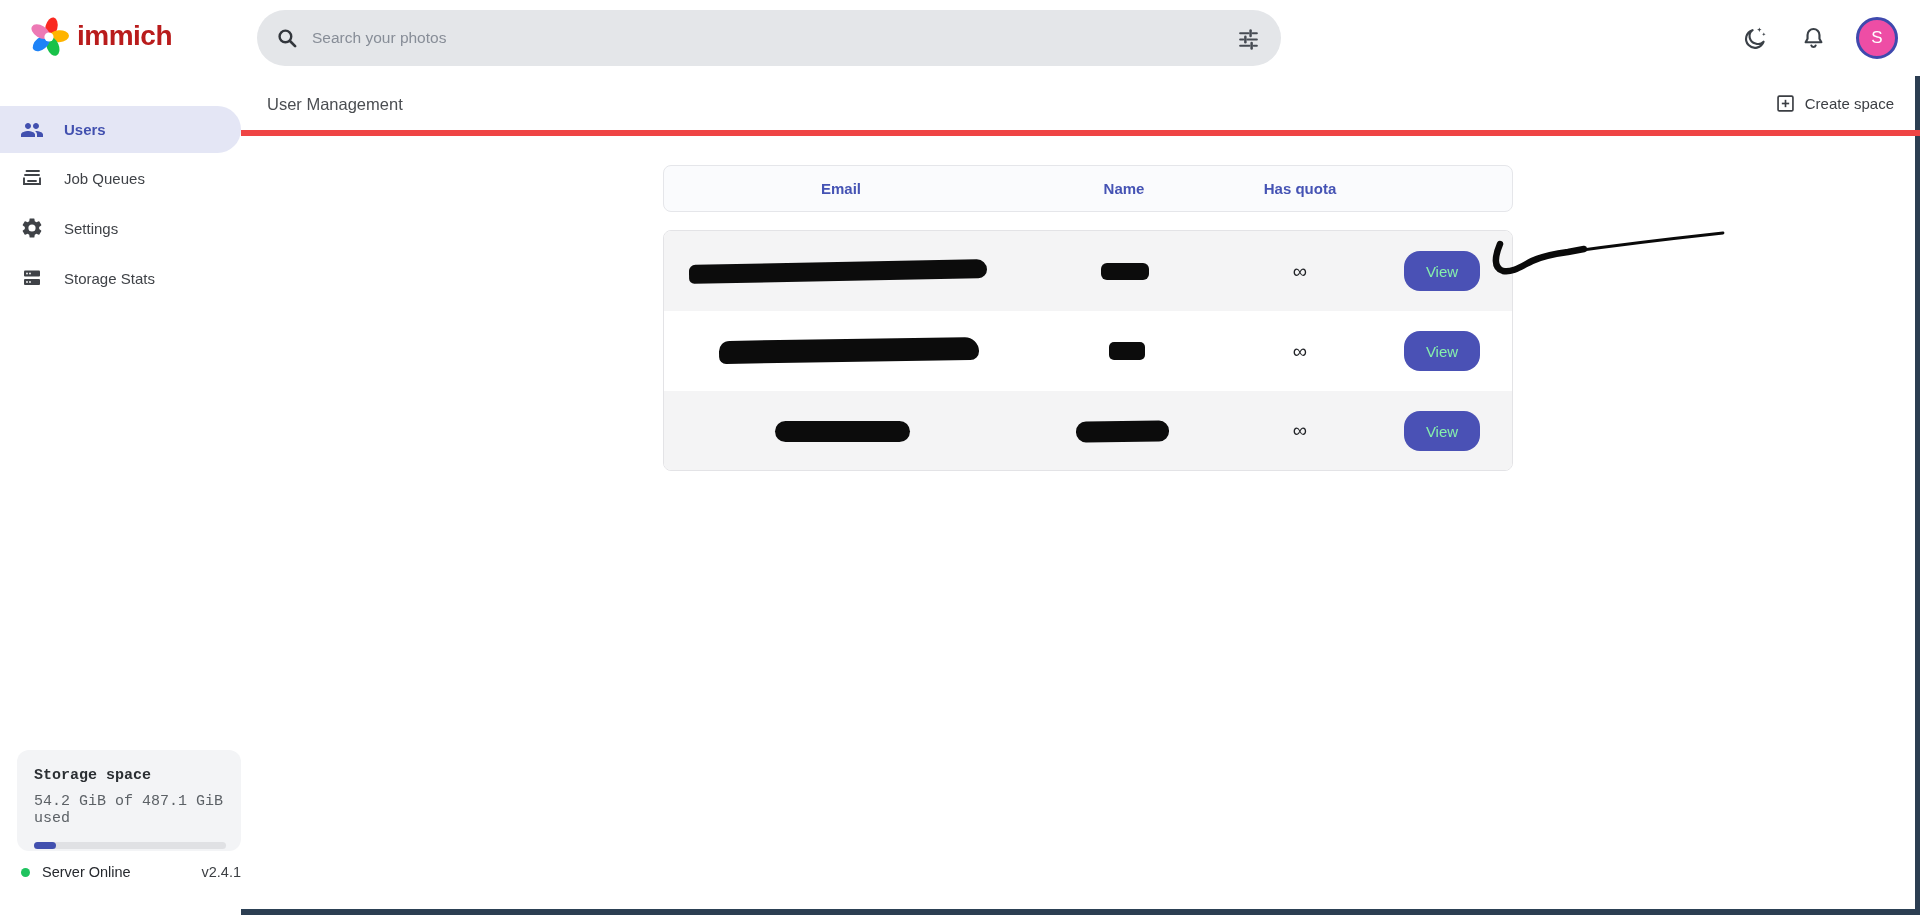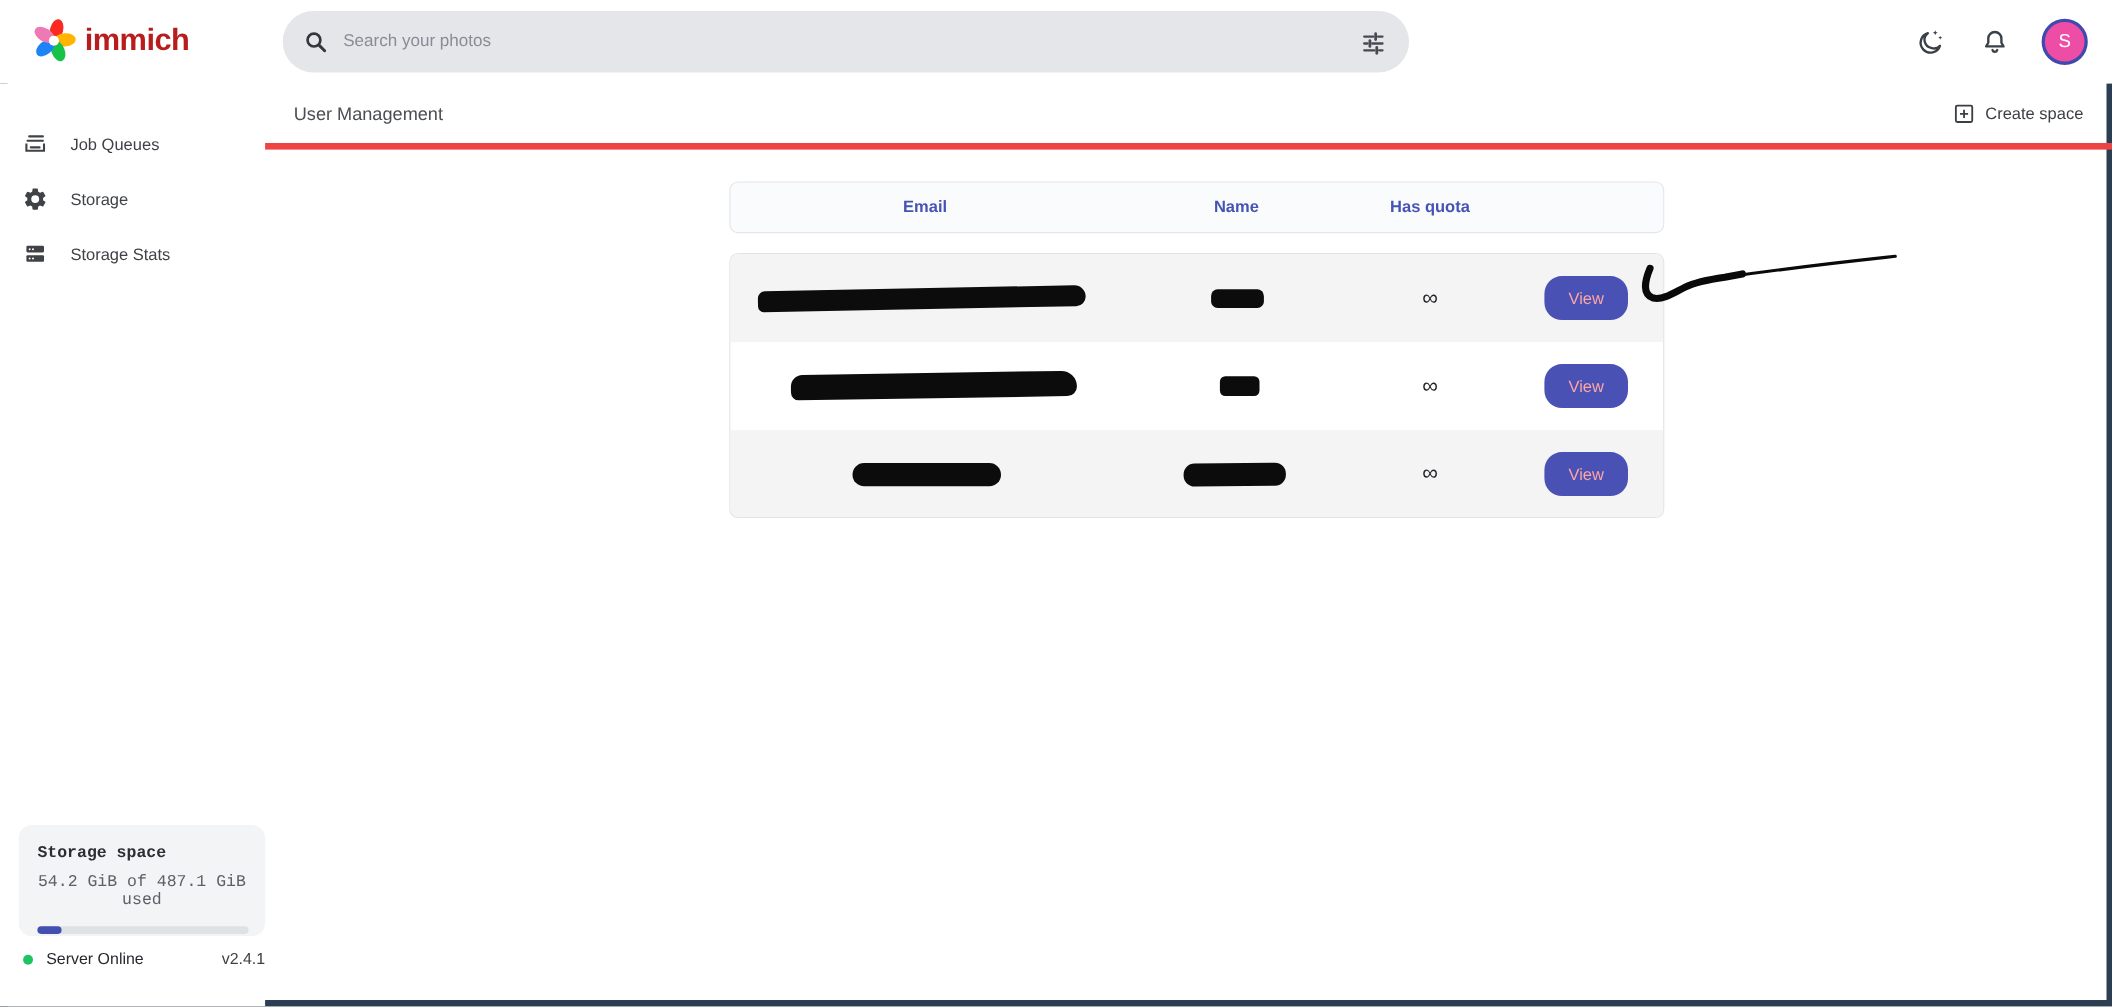--- a/index.html
+++ b/index.html
@@ -29,21 +29,21 @@
   
   .sidebar { position:absolute; left:0; top:76px; width:241px; height:839px; background:#fff; }
   .nav { position:absolute; left:0; top:30px; width:241px; }
   .nav-item { height:50px; display:flex; align-items:center; gap:20px; padding-left:20px;
     cursor:pointer; color:#3f4247; font-size:15px; }
   .nav-item.active { background:#e4e6f5; border-radius:0 24px 24px 0; color:#4250af; font-weight:bold; height:47px; }
   .nav-item .nicon { width:24px; height:24px; flex:0 0 24px; display:flex; align-items:center; justify-content:center; }
   .storage-card { position:absolute; left:17px; top:674px; width:224px; height:101px;
     background:#f3f4f6; border-radius:12px; padding:17px;font-family:Liberation Mono, monospace; }
   .storage-title { font-size:15px; font-weight:bold; color:#2b2f33; }
-  .storage-usage { font-size:15px; color:#5c6166; margin-top:9px;text-align:center; }
+  .storage-usage { font-size:15px; color:#5c6166; margin-top:9px; }
   .storage-track { margin-top:15px; width:192px; height:7px; border-radius:4px; background:#e0e1e4; position:relative; }
   .storage-fill { position:absolute; left:0; top:0; height:7px; width:22px; border-radius:4px; background:#4250af; }
   .server-row { position:absolute; left:17px; top:786px; width:224px; height:20px;
     display:flex; align-items:center; font-size:14.5px; color:#26292e; }
   .online-dot { width:9px; height:9px; border-radius:50%; background:#1fc35f; margin:0 12px 0 4px; }
   .version { margin-left:auto; color:#3c3f43; }
 
   
   .content-header { position:absolute; left:241px; top:76px; width:1679px; height:60px;
     border-bottom:6px solid #ef4444; }
@@ -65,21 +65,21 @@
   .redact { position:absolute; background:#0c0c0c; border-radius:10px; }
   .r1-email { left:25px;  top:31px; width:298px; height:19px; transform:rotate(-1.1deg); border-radius:9px 14px 12px 7px; }
   .r1-name  { left:437px; top:32px; width:48px;  height:17px; border-radius:6px; }
   .r2-email { left:55px;  top:28px; width:260px; height:23px; transform:rotate(-0.9deg); border-radius:12px 16px 10px 8px; }
   .r2-name  { left:445px; top:31px; width:36px;  height:18px; border-radius:5px; }
   .r3-email { left:111px; top:30px; width:135px; height:21px; border-radius:11px; }
   .r3-name  { left:412px; top:30px; width:93px;  height:21px; border-radius:10px; transform:rotate(-0.6deg); }
   .quota { position:absolute; left:596px; top:0; width:80px; height:100%; display:flex;
     align-items:center; justify-content:center; font-size:20px; color:#1f2125; }
   .view-btn { position:absolute; left:740px; top:20px; width:76px; height:40px; border:none;
-    background:#4a51b5; color:#fca5a5; font-size:15px; font-family:inherit; border-radius:16px; cursor:pointer; }
+    background:#4a51b5; color:#86efac; font-size:15px; font-family:inherit; border-radius:16px; cursor:pointer; }
 
   
   .annotation { position:absolute; left:1488px; top:218px; pointer-events:none; z-index:5; }
 </style>
 </head>
 <body>
 
 <div class="screen">
 
   <div class="topbar">
@@ -134,20 +134,28 @@
       </div>
       <div class="avatar">
         <span>S</span>
       </div>
     </div>
   </div>
 
   <div class="sidebar">
     <div class="nav">
 
+      <div class="nav-item active">
+        <span class="nicon">
+          <svg width="24" height="24" viewBox="0 0 24 24" fill="#4250af">
+            <path d="M16 11c1.66 0 2.99-1.34 2.99-3S17.66 5 16 5c-1.66 0-3 1.34-3 3s1.34 3 3 3zm-8 0c1.66 0 2.99-1.34 2.99-3S9.66 5 8 5C6.34 5 5 6.34 5 8s1.34 3 3 3zm0 2c-2.33 0-7 1.17-7 3.5V19h14v-2.5c0-2.33-4.67-3.5-7-3.5zm8 0c-.29 0-.62.02-.97.05 1.16.84 1.97 1.97 1.97 3.45V19h6v-2.5c0-2.33-4.67-3.5-7-3.5z"></path>
+          </svg>
+        </span>
+        <span>Users</span>
+      </div>
 
 
       <div class="nav-item">
         <span class="nicon">
           <svg width="24" height="24" viewBox="0 0 24 24">
             <g stroke="#3f4247" stroke-width="1.9" fill="none" stroke-linecap="round">
               <line x1="6.5" y1="5" x2="19" y2="5"></line>
               <line x1="5" y1="9" x2="19" y2="9"></line>
               <path d="M4 12.5v5.5h16v-5.5" stroke-linecap="square"></path>
               <line x1="8" y1="15" x2="16" y2="15"></line>
@@ -156,21 +164,21 @@
         </span>
         <span>Job Queues</span>
       </div>
 
       <div class="nav-item">
         <span class="nicon">
           <svg width="24" height="24" viewBox="0 0 24 24" fill="#3f4247">
             <path d="M19.14 12.94c.04-.3.06-.61.06-.94 0-.32-.02-.64-.07-.94l2.03-1.58a.49.49 0 0 0 .12-.61l-1.92-3.32a.49.49 0 0 0-.59-.22l-2.39.96c-.5-.38-1.03-.7-1.62-.94l-.36-2.54a.48.48 0 0 0-.48-.41h-3.84c-.24 0-.43.17-.47.41l-.36 2.54c-.59.24-1.13.57-1.62.94l-2.39-.96a.49.49 0 0 0-.59.22L2.74 8.87c-.12.21-.08.47.12.61l2.03 1.58c-.05.3-.09.63-.09.94s.02.64.07.94l-2.03 1.58a.49.49 0 0 0-.12.61l1.92 3.32c.12.22.37.29.59.22l2.39-.96c.5.38 1.03.7 1.62.94l.36 2.54c.05.24.24.41.48.41h3.84c.24 0 .44-.17.47-.41l.36-2.54c.59-.24 1.13-.56 1.62-.94l2.39.96c.22.08.47 0 .59-.22l1.92-3.32a.49.49 0 0 0-.12-.61l-2.01-1.58zM12 15.6A3.6 3.6 0 1 1 12 8.4a3.6 3.6 0 0 1 0 7.2z"></path>
           </svg>
         </span>
-        <span>Storage</span>
+        <span>Settings</span>
       </div>
 
       <div class="nav-item">
         <span class="nicon">
           <svg width="24" height="24" viewBox="0 0 24 24" fill="#3f4247">
             <rect x="4" y="4.5" width="16" height="6" rx="1"></rect>
             <rect x="4" y="13" width="16" height="6" rx="1"></rect>
             <g fill="#fff">
               <circle cx="7" cy="7.5" r="0.9"></circle>
                 <circle cx="10" cy="7.5" r="0.9"></circle>

